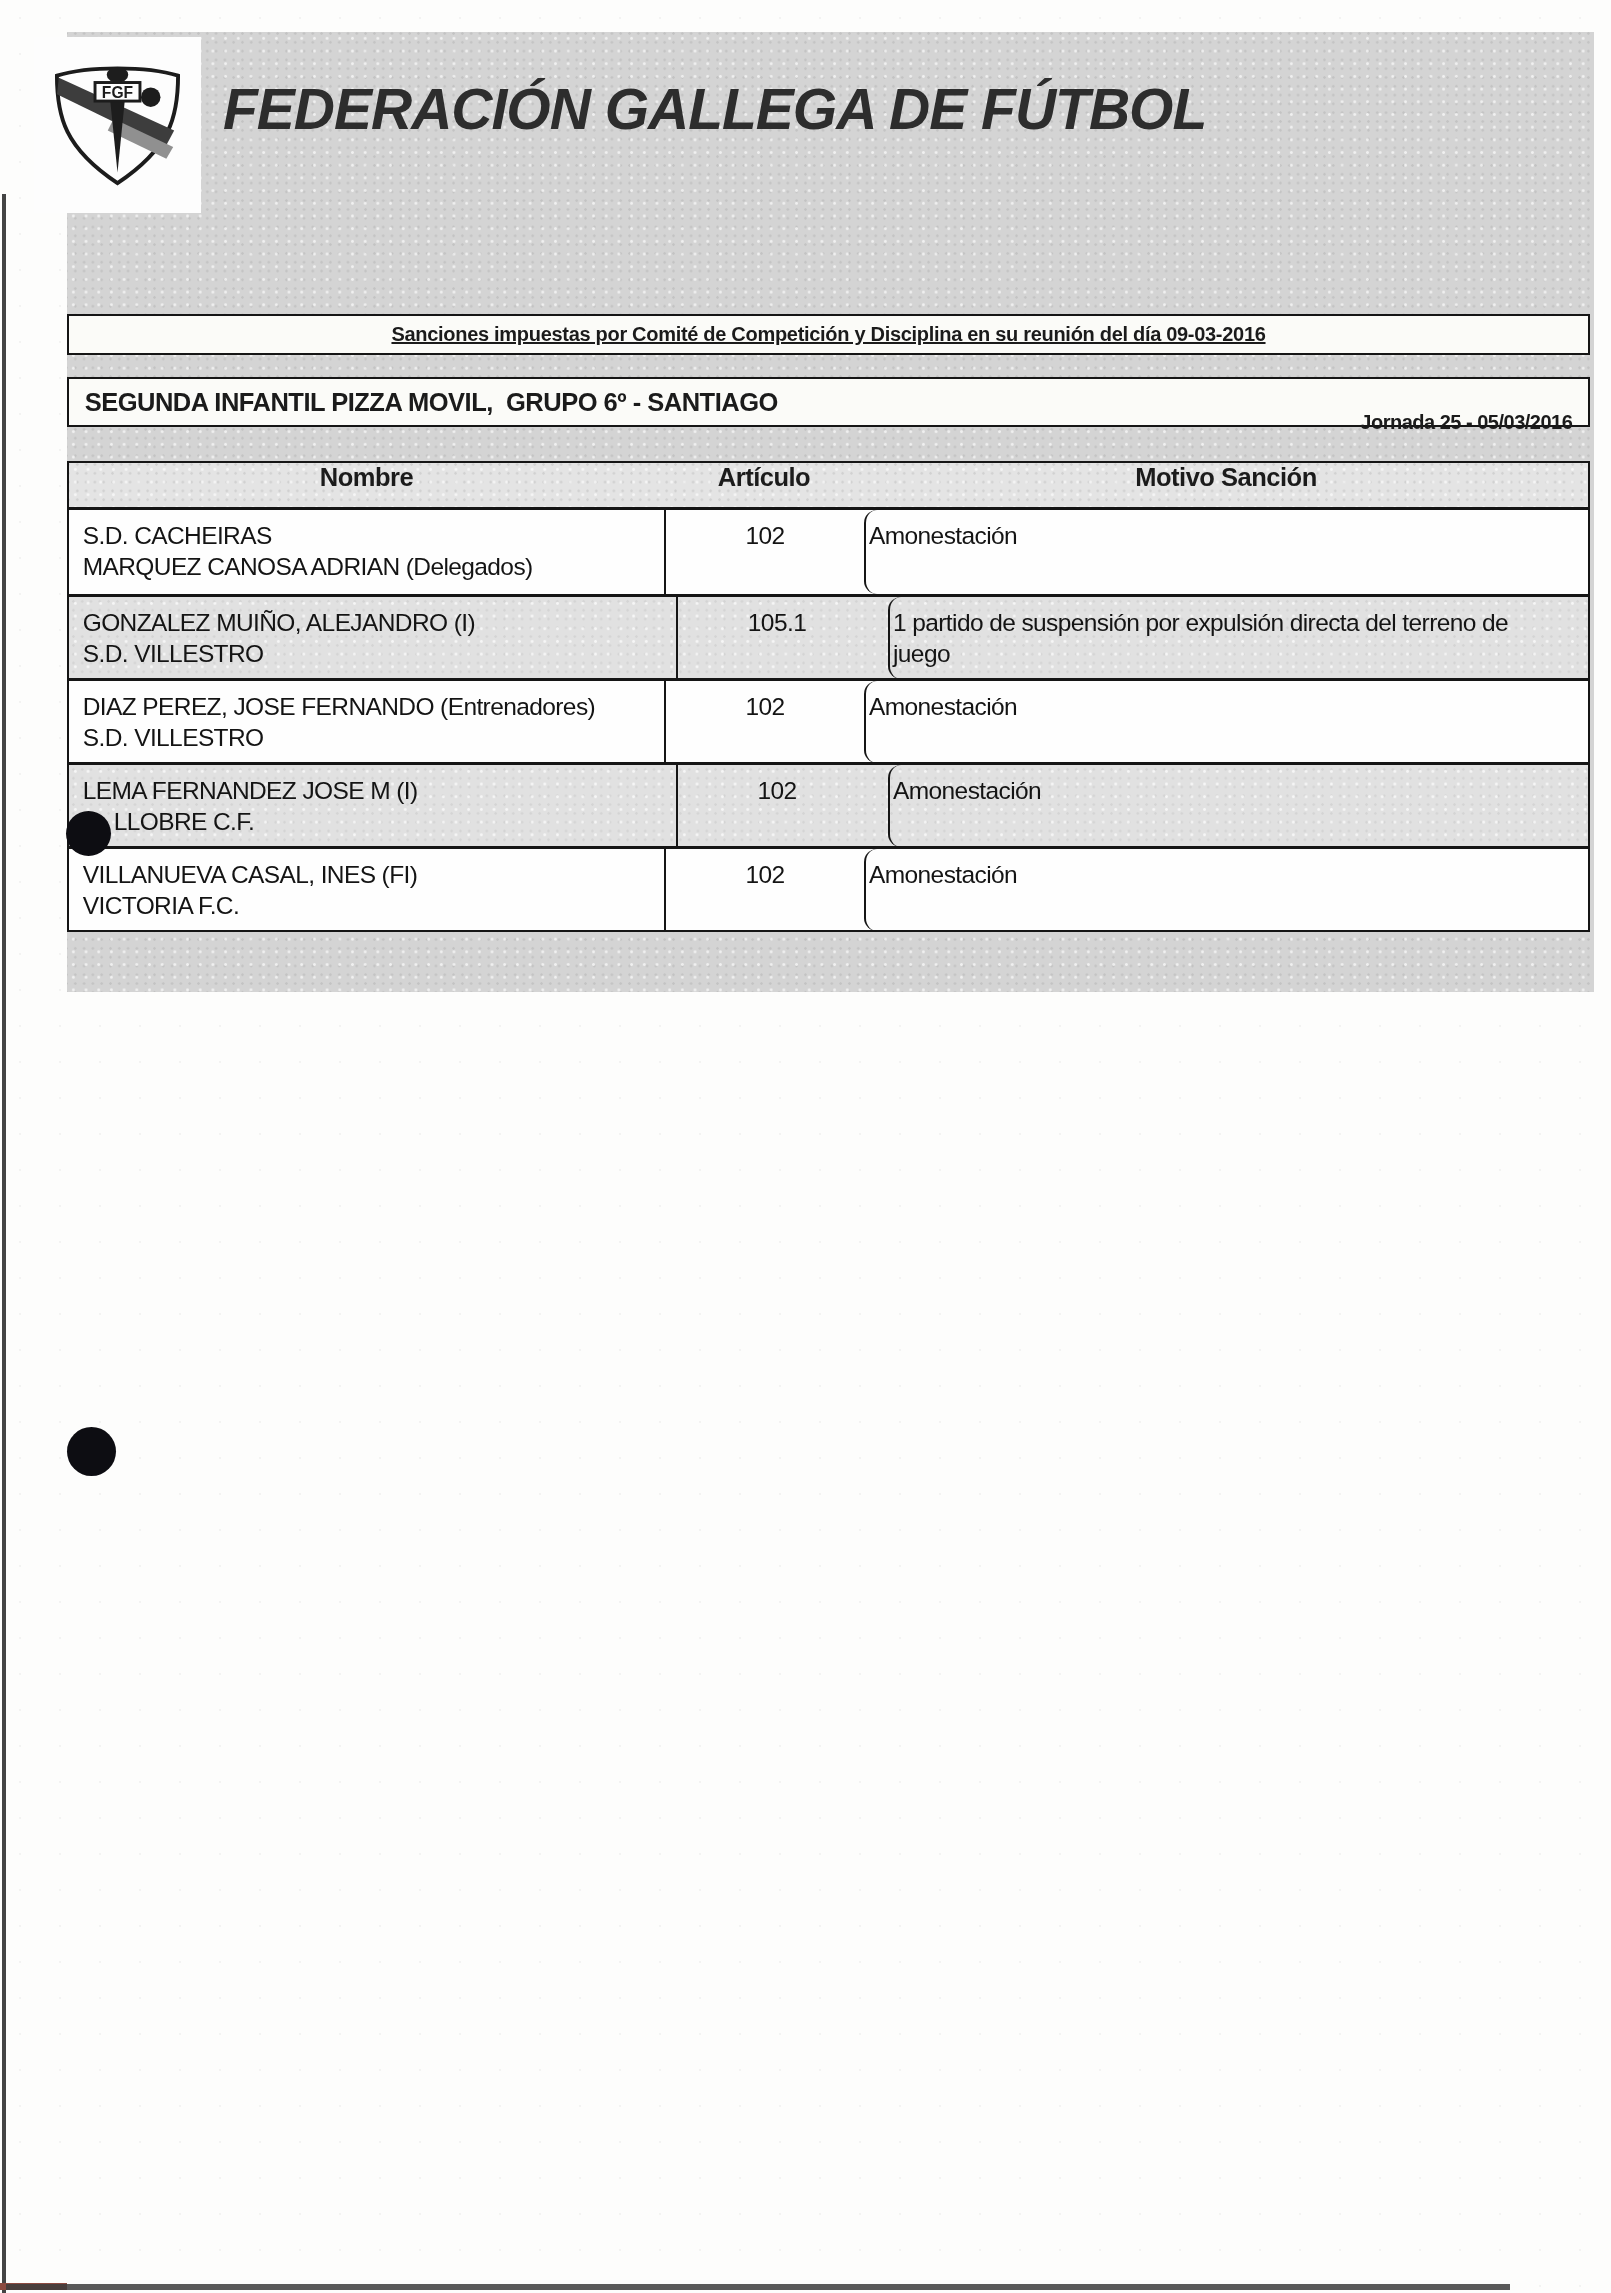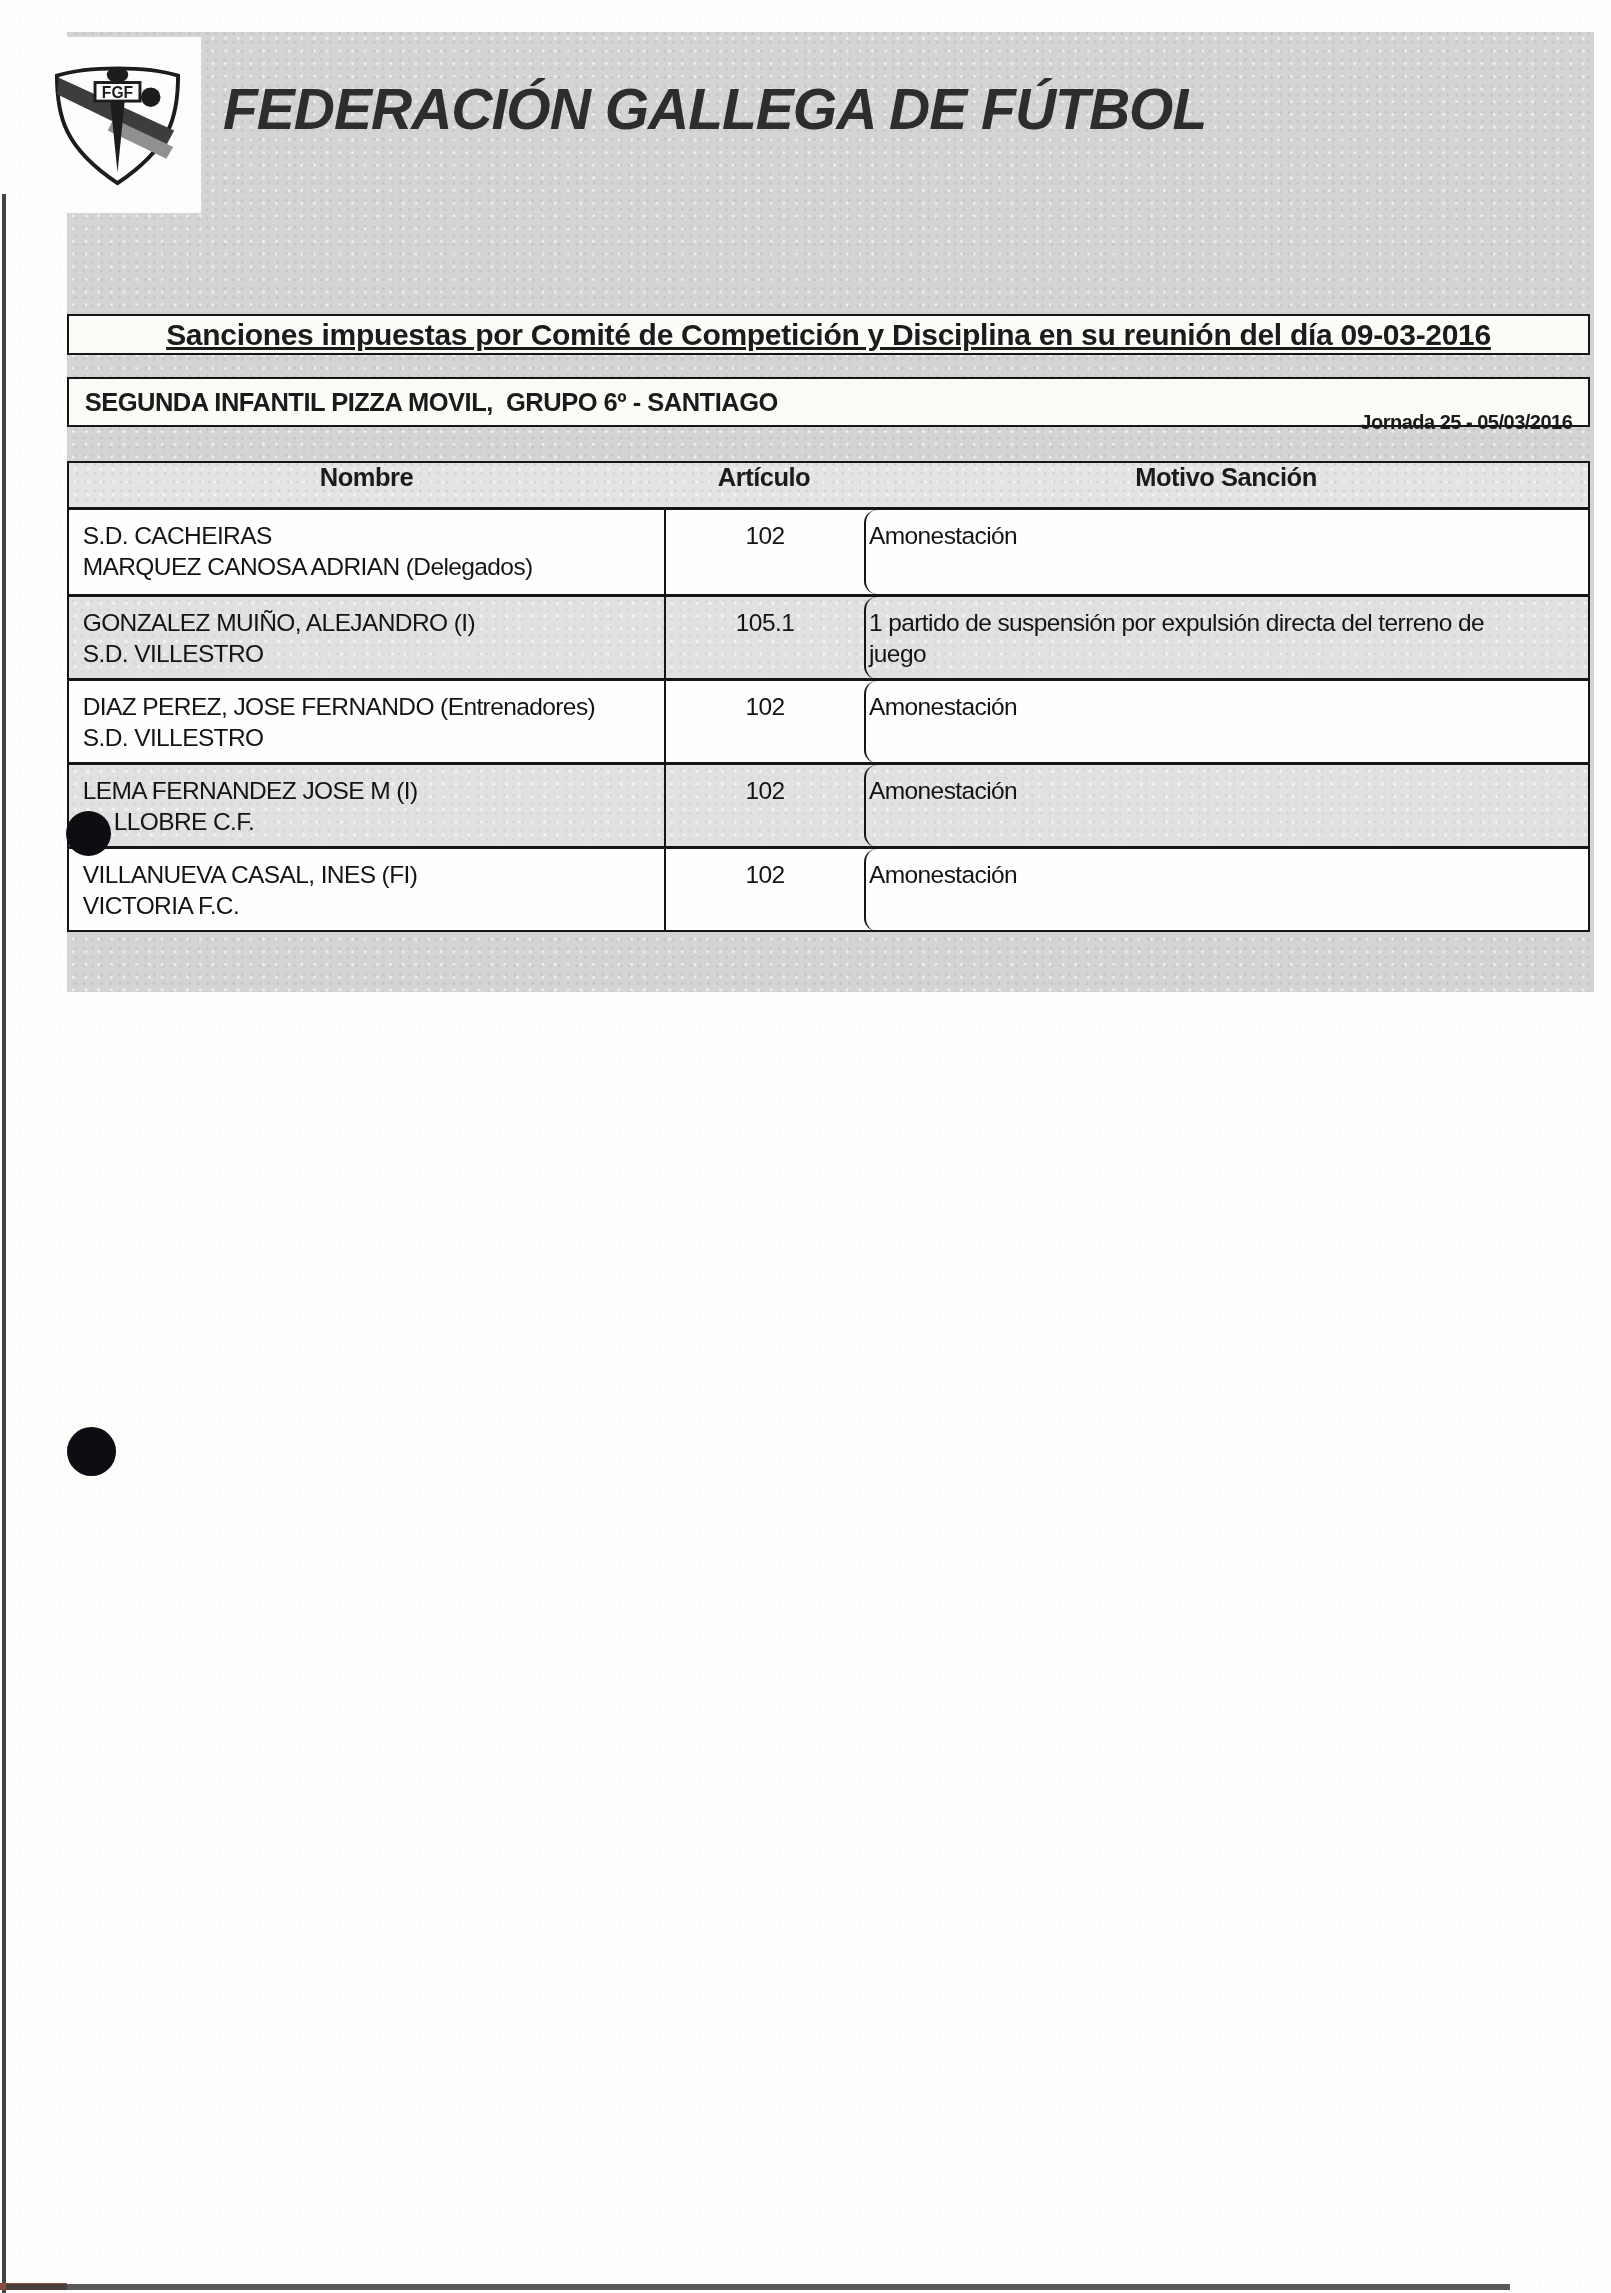--- a/index.html
+++ b/index.html
@@ -23,21 +23,21 @@
   .logo-box{position:absolute;left:34px;top:37px;width:167px;height:176px;background:#fdfdfd;display:flex;align-items:center;justify-content:center;}
   .org-title{
     position:absolute;left:208px;top:61px;margin:15px;width:1372px;
     font-size:57px;font-weight:bold;letter-spacing:-1px;color:#2d2d2d;white-space:nowrap;font-style:italic;
   }
   .notice-box{
     position:absolute;left:67px;top:314px;width:1523px;height:41px;box-sizing:border-box;
     border:2.9px solid #151515;background:#fbfbf8;
     display:flex;align-items:center;justify-content:center;
   }
-  .notice-box span{font-size:30px;font-weight:bold;letter-spacing:-0.3px;text-decoration:underline;white-space:nowrap;}
+  .notice-box span{font-size:20px;font-weight:bold;letter-spacing:-0.3px;text-decoration:underline;white-space:nowrap;}
   .competition-bar{
     position:absolute;left:67px;top:377px;width:1523px;height:50px;box-sizing:border-box;
     border:2.9px solid #151515;background:#fbfbf8;
     display:flex;align-items:center;justify-content:space-between;padding:0 15.7px;
   }
   .competition-bar .left{font-size:25.5px;font-weight:bold;letter-spacing:-0.5px;white-space:pre;}
   .competition-bar .right{font-size:20px;font-weight:bold;letter-spacing:-0.5px;white-space:pre;margin-top:40px;}
   .sanctions-table{
     position:absolute;left:67px;top:461px;width:1523px;box-sizing:border-box;
     border:2.9px solid #151515;background:#ffffff;
@@ -48,20 +48,21 @@
   .h-art{width:200px;}
   .h-mot{flex:1;}
   .t-row{display:grid;grid-template-columns:595px 200px 1fr;height:84px;box-sizing:border-box;background:#fefefe;}
   .t-row + .t-row{border-top:3.9px solid #151515;}
   .t-row.alt{
     background-color:#e1e1e1;
     background-image:
       radial-gradient(rgba(255,255,255,0.7) 1.1px, transparent 1.7px),
       radial-gradient(rgba(120,120,120,0.12) 1px, transparent 1.5px);
     background-size:12.7px 12.7px, 8.8px 8.8px;
+    gap:12px;
   }
   .t-cell{box-sizing:border-box;padding:9.8px 13.7px;font-size:24.5px;letter-spacing:-0.6px;line-height:31px;color:#141414;overflow:visible;}
   .c-art{border-left:2.9px solid #151515;text-align:center;}
   .c-mot{border-left:2.9px solid #151515;padding-left:3px;border-radius:13px;}
   .cl{display:block;white-space:nowrap;}
   .club-obscured{padding-left:31px;}
   .t-head.halftone{background-color:#e4e4e4;}
   
   .punch-dot{position:absolute;background:#0d0d12;border-radius:50%;z-index:5;}
   .dot-1{left:66px;top:811px;width:45px;height:45px;}

